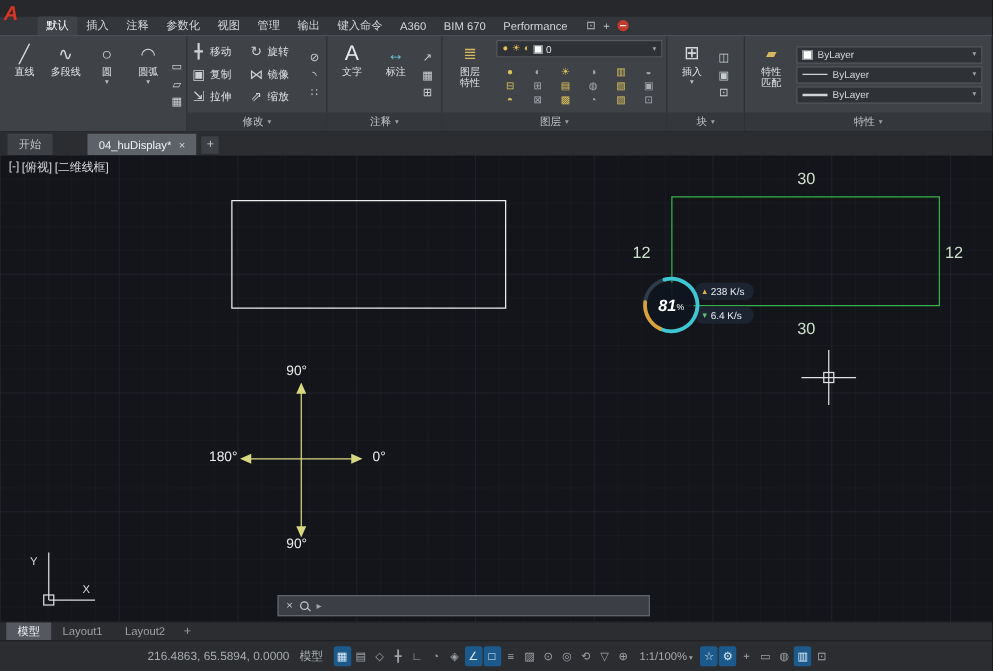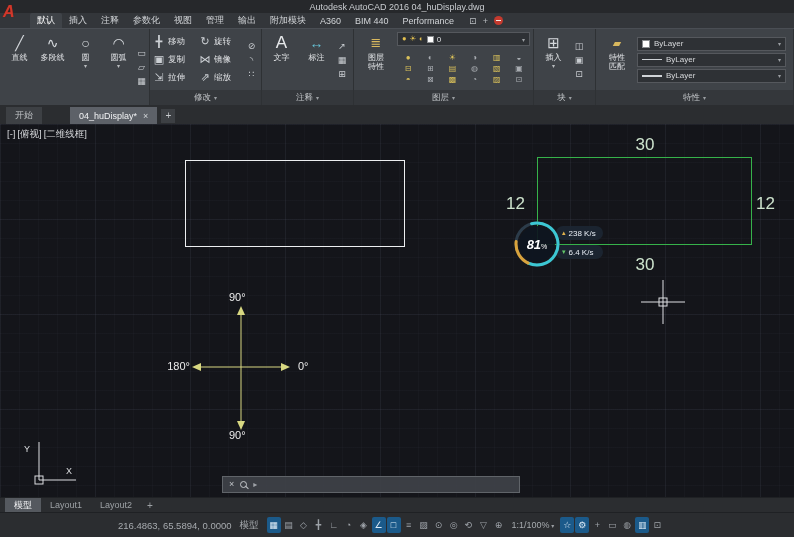--- a/index.html
+++ b/index.html
@@ -81,21 +81,21 @@
     background-image:
       linear-gradient(rgba(130,140,160,0.07) 1px, transparent 1px),
       linear-gradient(90deg, rgba(130,140,160,0.07) 1px, transparent 1px),
       linear-gradient(rgba(130,140,160,0.04) 1px, transparent 1px),
       linear-gradient(90deg, rgba(130,140,160,0.04) 1px, transparent 1px);
     background-size:95px 95px, 95px 95px, 19px 19px, 19px 19px; }
   .vpctl { position:absolute; left:7px; top:4px; display:flex; gap:2px; font-size:9.5px; color:#d8dadd; }
   .vpctl span { cursor:default; }
   .rect-white { position:absolute; left:185px; top:36px; width:220px; height:87px; border:1px solid #eceef0; }
   .rect-green { position:absolute; left:537px; top:33px; width:215px; height:88px; border:1px solid #36b24a; }
-  .dim { position:absolute; font-size:17px; color:#cde3cd; }
+  .dim { position:absolute; font-size:13px; color:#cde3cd; }
   .dim.ctr { width:24px; text-align:center; }
   .angle { position:absolute; font-size:11px; color:#ebebeb; }
   .cross-svg { position:absolute; left:190px; top:182px; }
   .ucs-svg { position:absolute; left:22px; top:314px; }
   .xhair-svg { position:absolute; left:641px; top:156px; }
 
   
   .hud { position:absolute; left:513px; top:96px; width:48px; height:48px; z-index:6; }
   .hud-text { position:absolute; inset:0; display:flex; align-items:center; justify-content:center; color:#ffffff; }
   .hud-text .hv { font-size:13px; font-weight:bold;font-style:italic; }
@@ -132,35 +132,34 @@
   .sb-scale { font-size:9px; color:#a7abaf; margin:0 5px; white-space:nowrap; cursor:default; }
   .sb-scale::after { content:" ▾"; font-size:6px; color:#9b9ea2; }
 </style>
 </head>
 <body>
 
 <div class="app">
 
   <div class="titlebar">
     <span class="logo">A</span>
-    <span class="title">Autodesk AutoCAD 2016    04_huDisplay.dwg</span>
   </div>
 
   <div class="tabrow">
     <div class="rtabs">
         <span class="rtab">默认</span>
         <span class="rtab">插入</span>
         <span class="rtab">注释</span>
         <span class="rtab">参数化</span>
         <span class="rtab">视图</span>
         <span class="rtab">管理</span>
         <span class="rtab">输出</span>
-        <span class="rtab">附加模块</span>
+        <span class="rtab">键入命令</span>
         <span class="rtab">A360</span>
-        <span class="rtab">BIM 440</span>
+        <span class="rtab">BIM 670</span>
         <span class="rtab">Performance</span>
       </div>
     <div class="tab-extras">
       <span class="tab-extra">⊡</span>
       <span class="tab-extra">+</span>
       <span class="red-dot"></span>
     </div>
   </div>
 
   <div class="ribbon">

